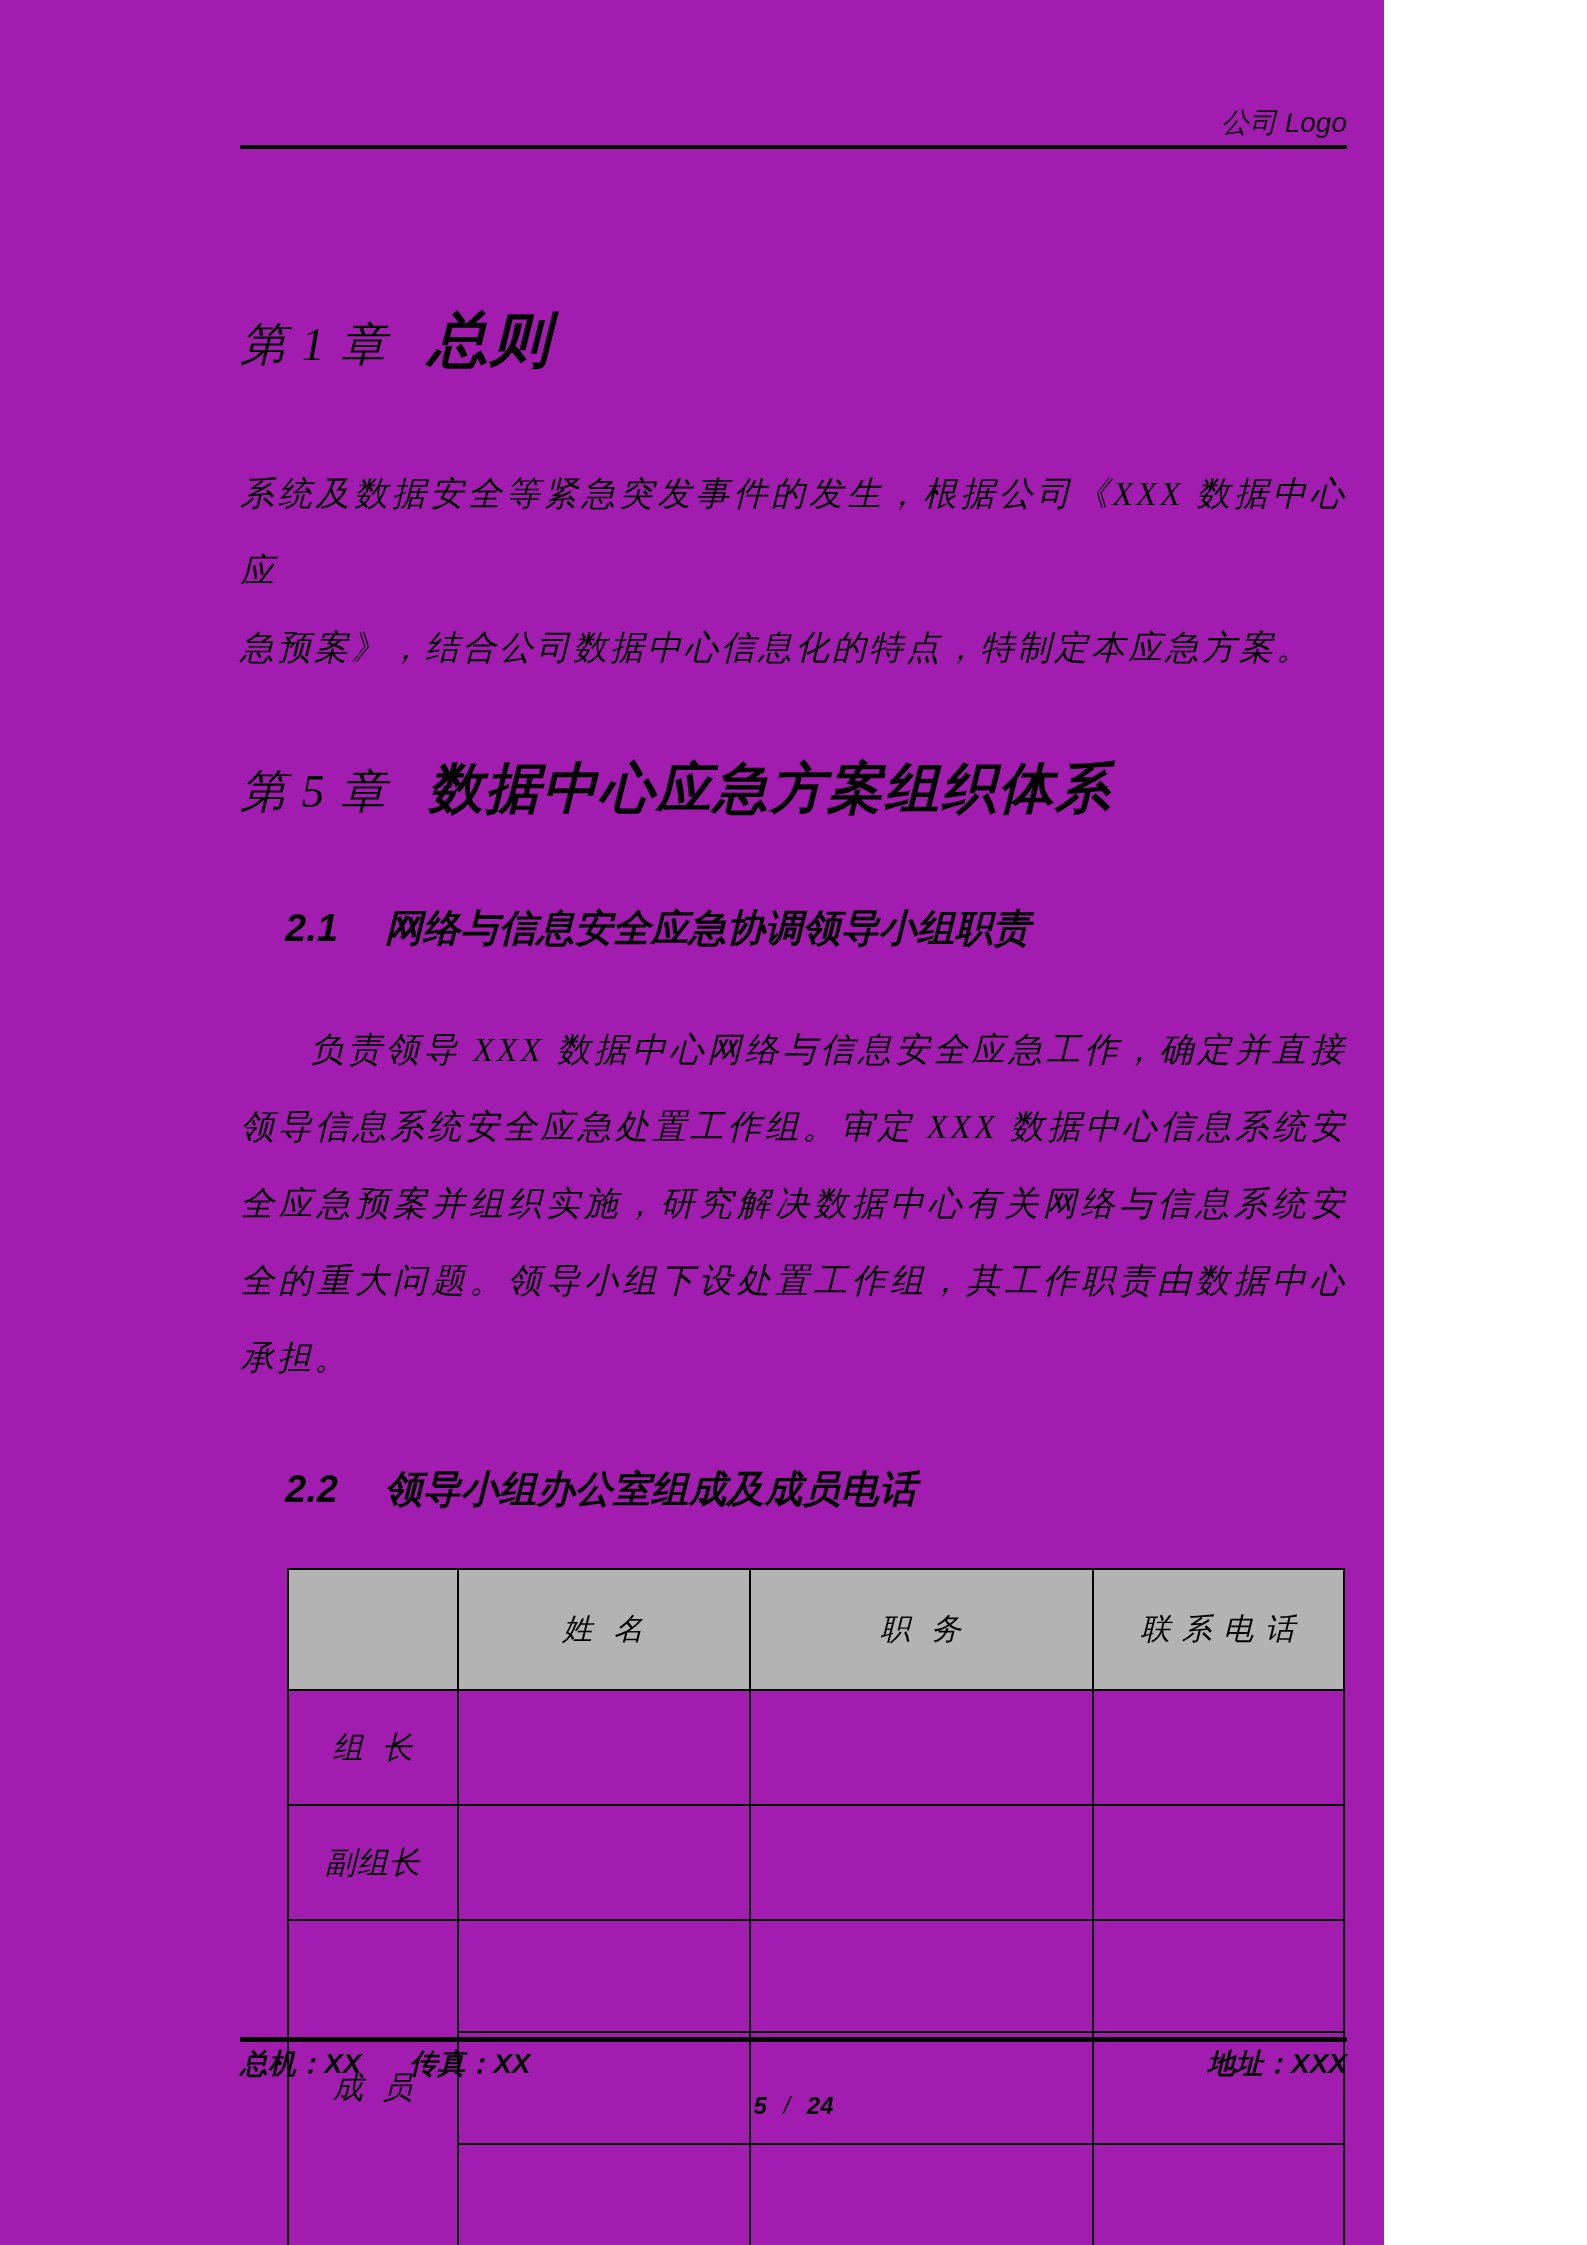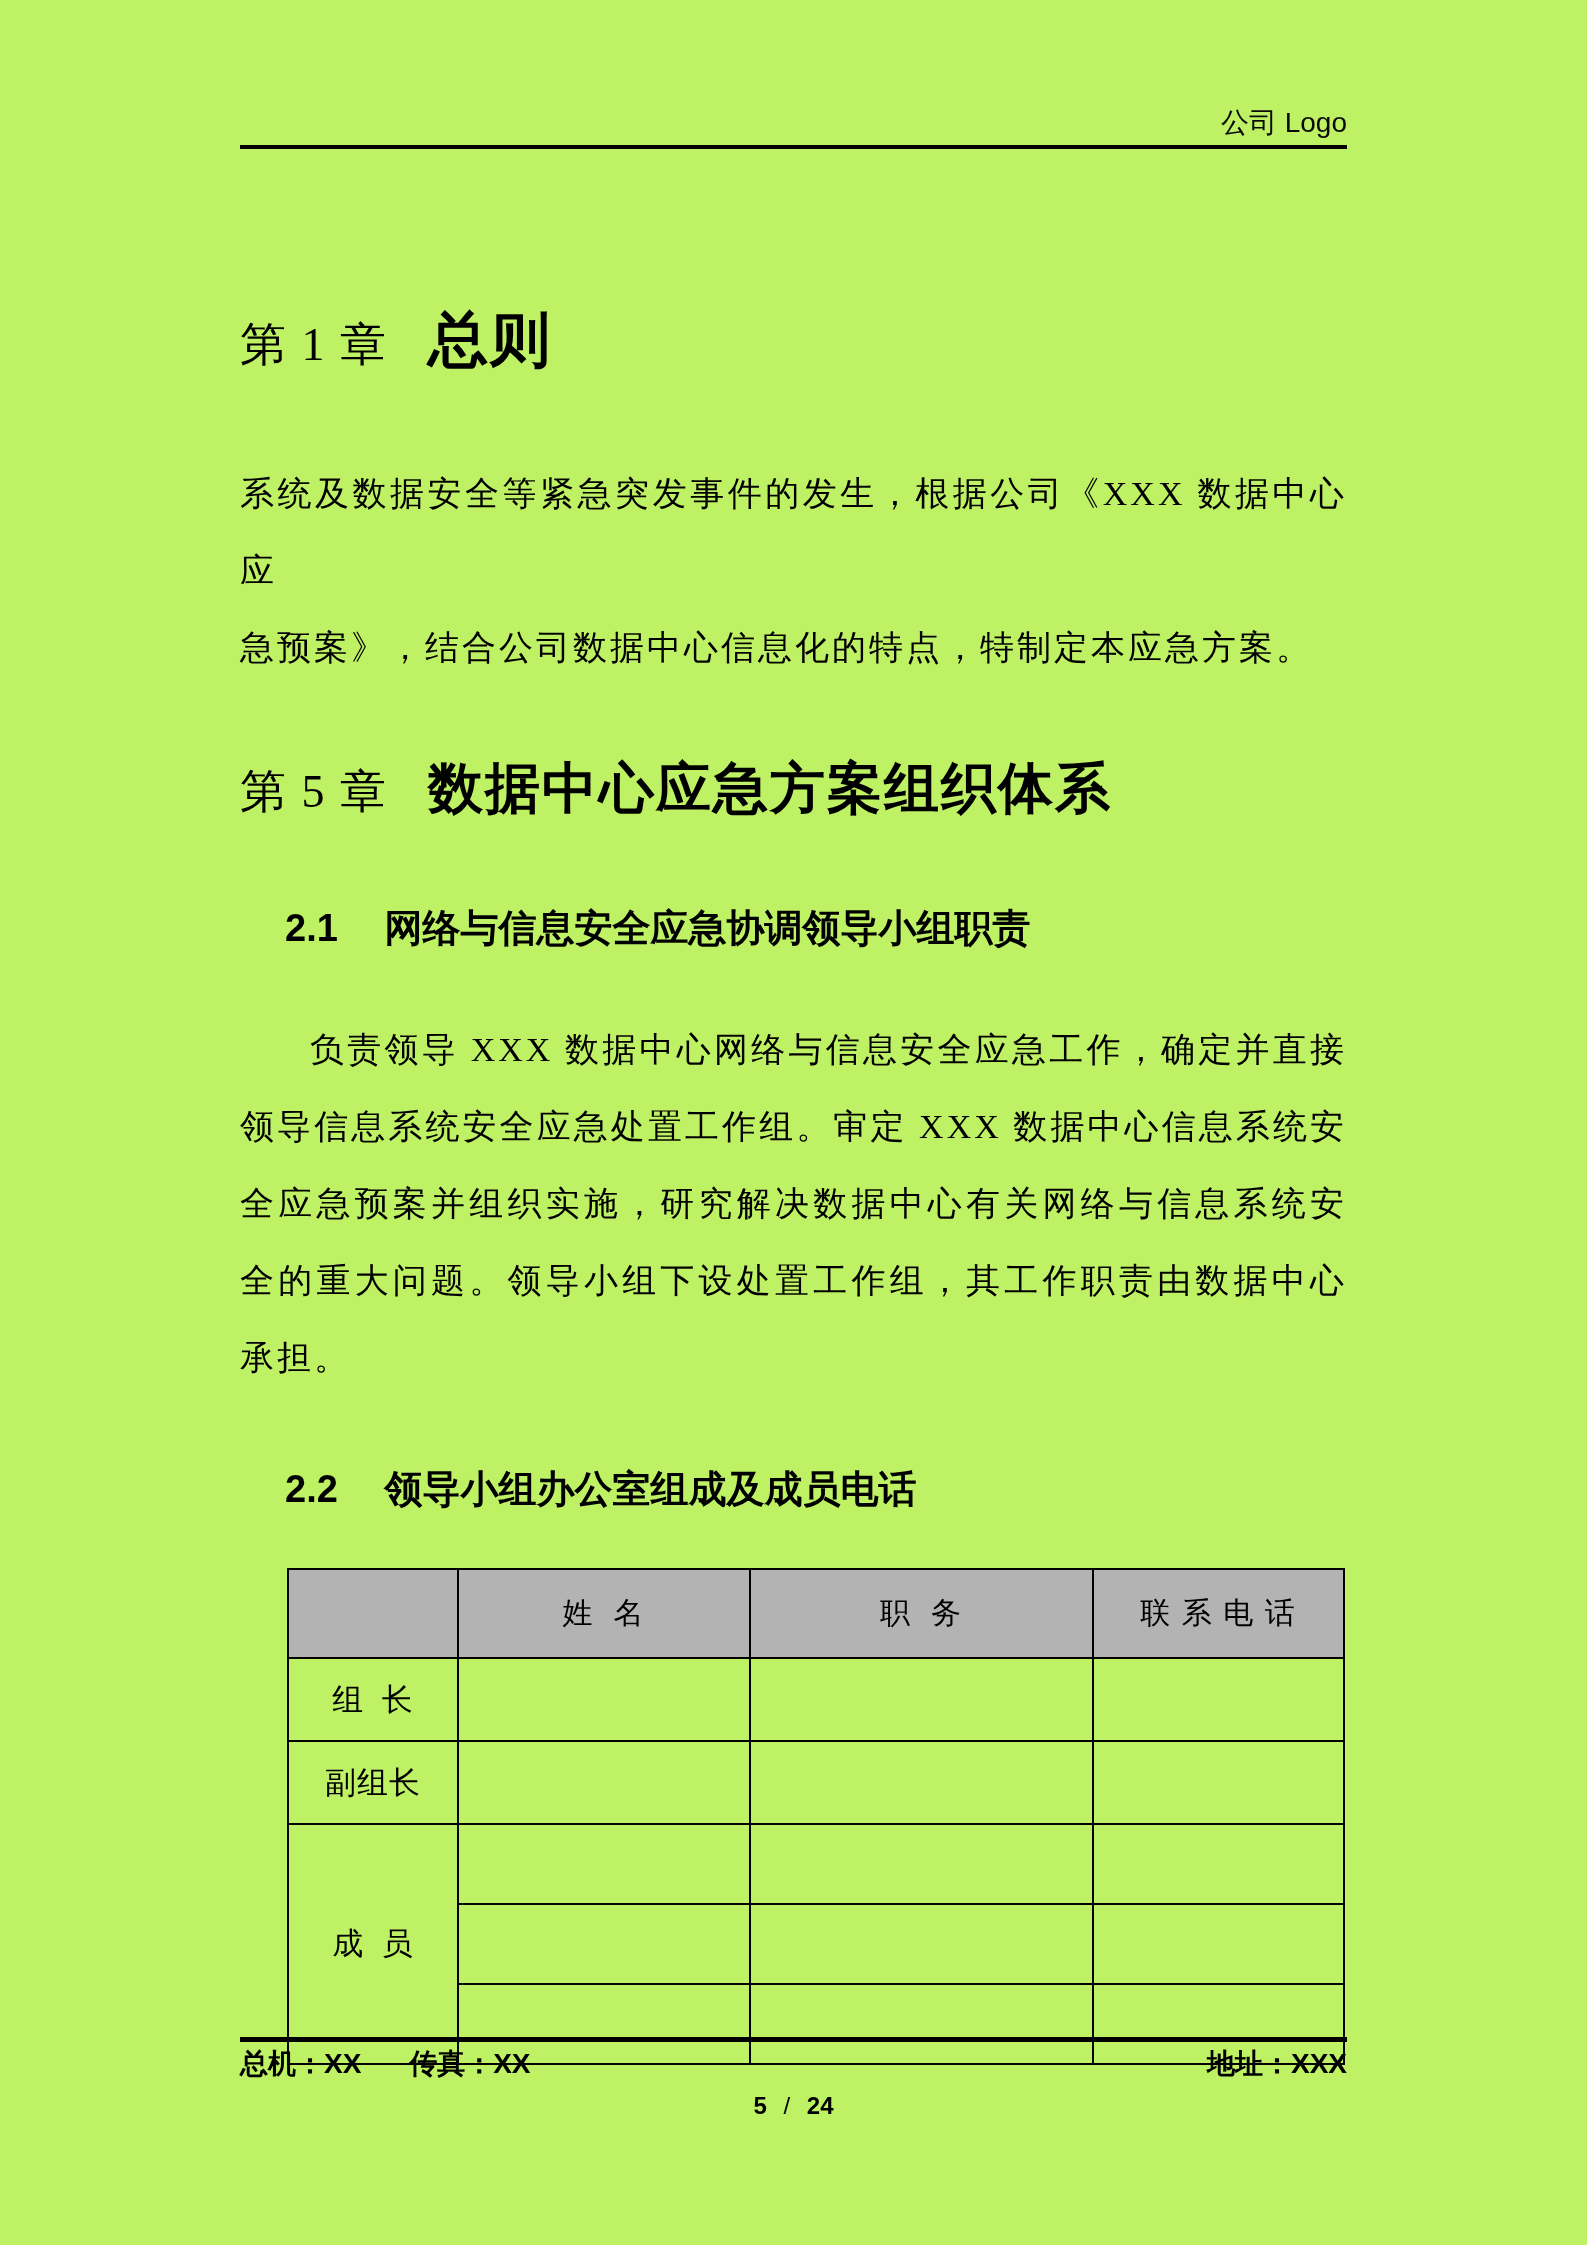--- a/index.html
+++ b/index.html
@@ -1,23 +1,24 @@
 <!DOCTYPE html>
 <html><head>
 <meta charset="utf-8">
 <style>
   html, body { margin: 0; padding: 0; background: #ffffff; }
   .page {
     position: relative;
-    width: 1587px;
+    width: 1384px;
     height: 2245px;
-    background: #bef264;
+    background: #a21caf;
     color: #000000;
     font-family: "Liberation Serif", "DejaVu Serif", serif;
     overflow: hidden;
+    font-style: italic;
   }
 
   
   .doc-header {
     position: absolute;
     top: 103px; left: 240px; width: 1107px;
     text-align: right;
     font-family: "Liberation Sans", "DejaVu Sans", sans-serif;
     font-size: 28px; line-height: 40px;
     color: #0a0a0a;
@@ -72,21 +73,21 @@
     width: 1056px;
     margin-left: 47px;
     margin-top: 48px;
   }
   .contact-table col.c0 { width: 170px; }
   .contact-table col.c1 { width: 292px; }
   .contact-table col.c2 { width: 343px; }
   .contact-table col.c3 { width: 251px; }
   .contact-table th, .contact-table td {
     border: 2px solid #000000;
-    padding: 0;
+    padding: 16px;
     margin-top: 16px;
   }
   .contact-table thead th {
     background: #b3b3b3;           
     height: 87px;
     font-weight: normal;
     font-size: 30px;
     letter-spacing: 2px;
     text-align: center;
     white-space: pre;

